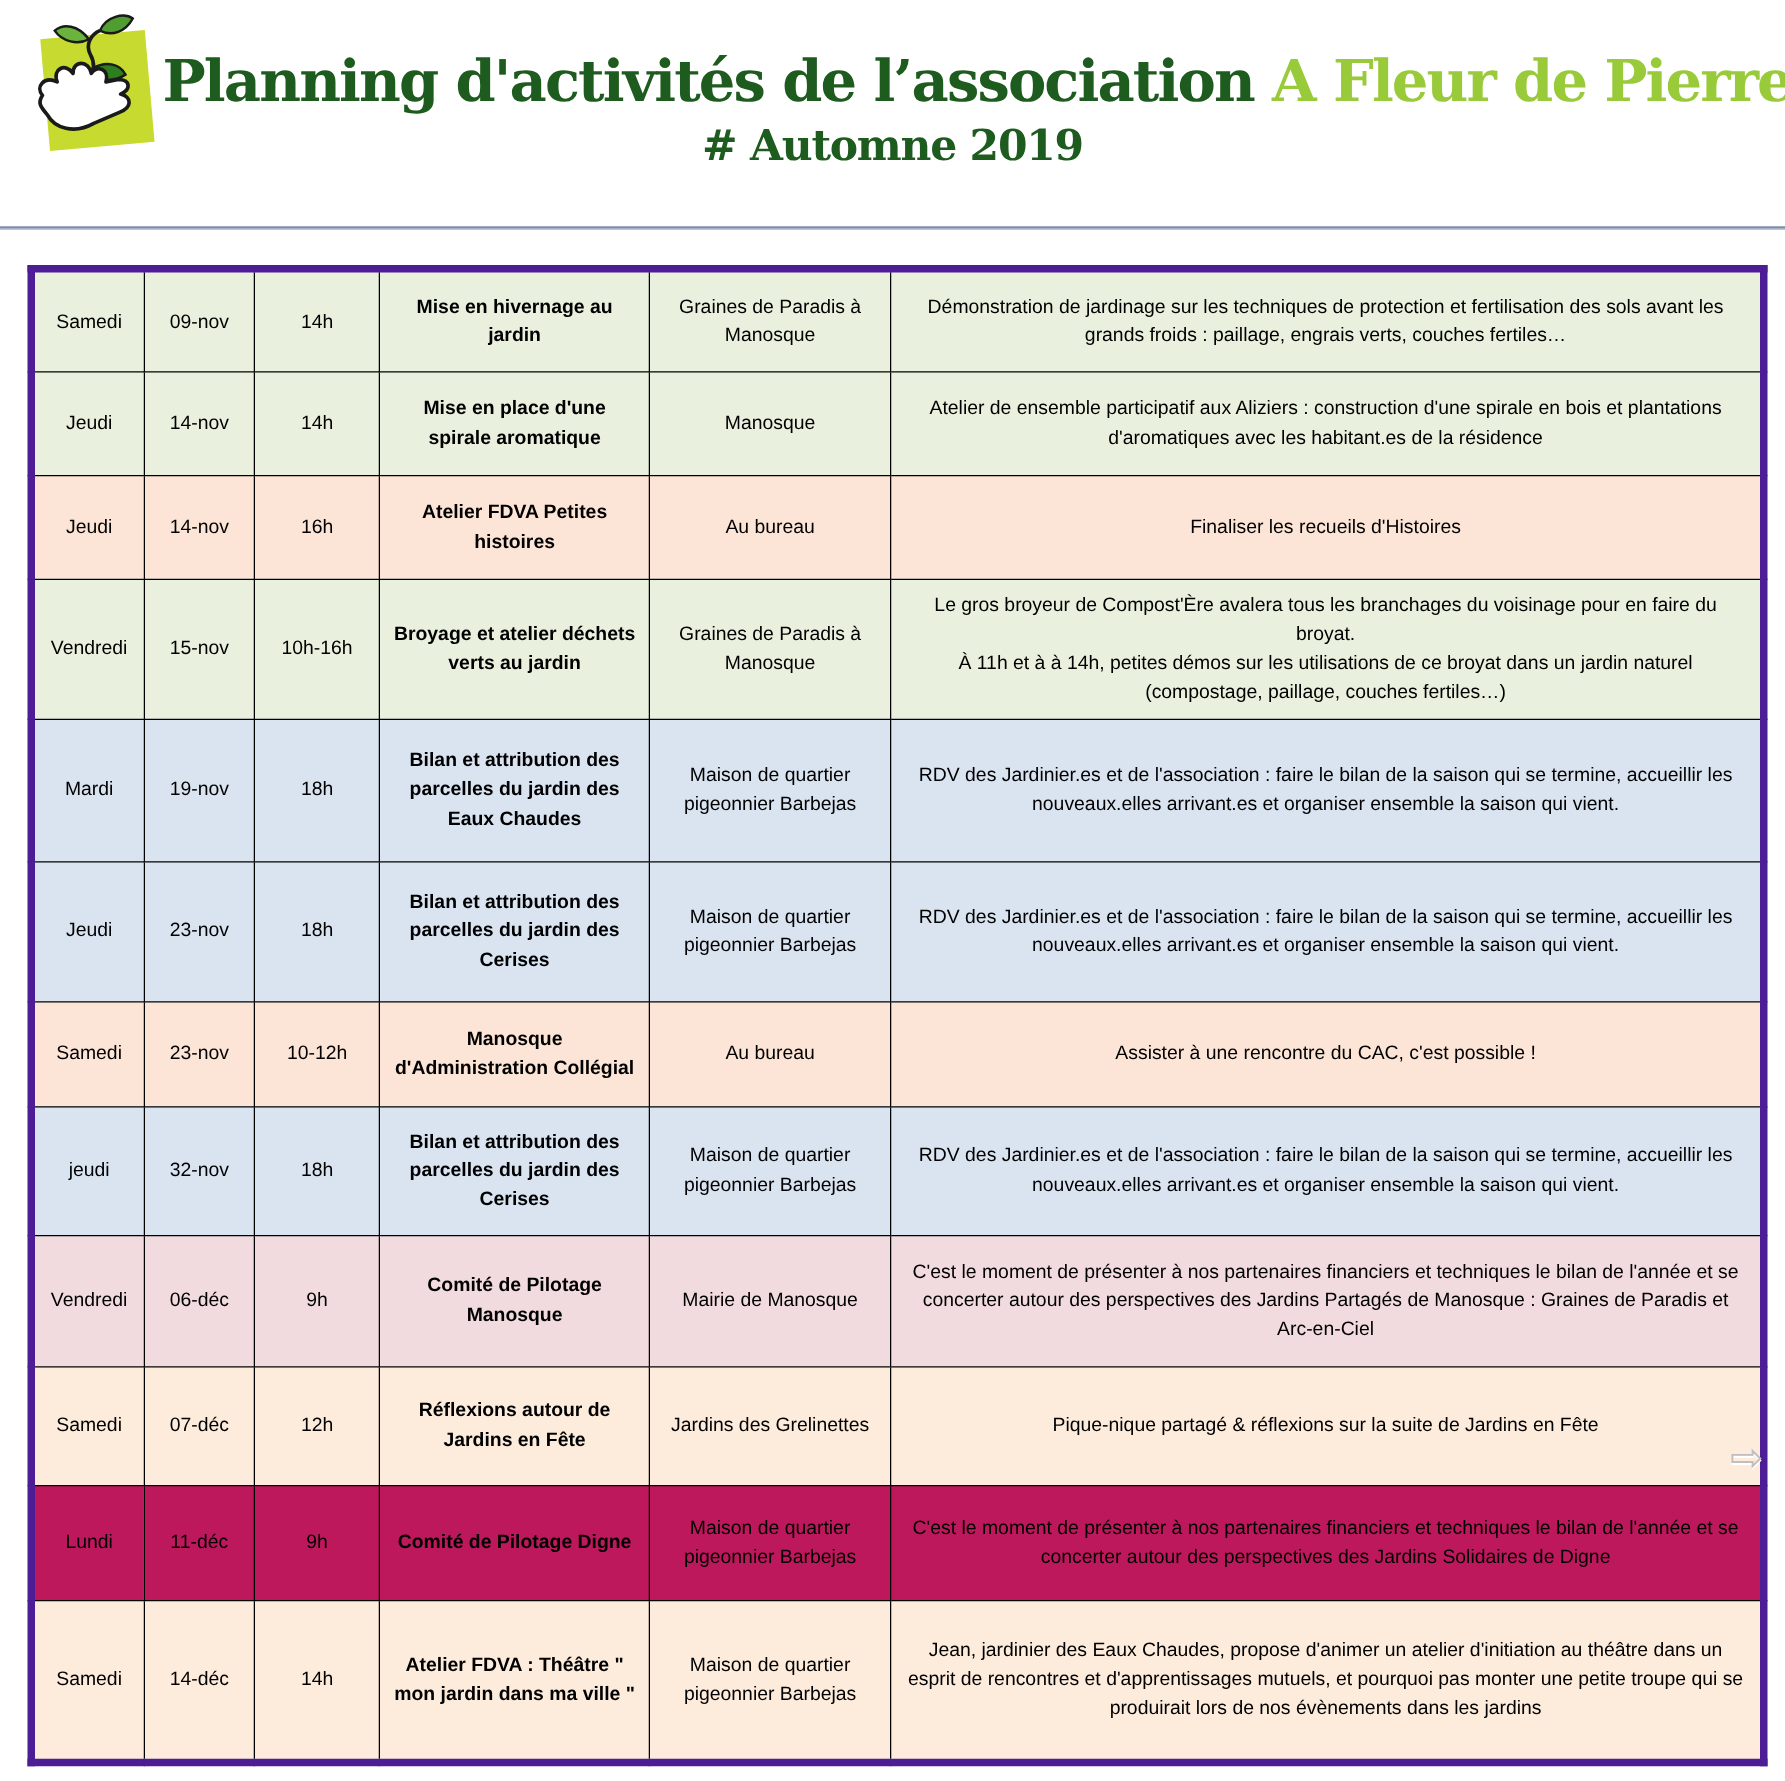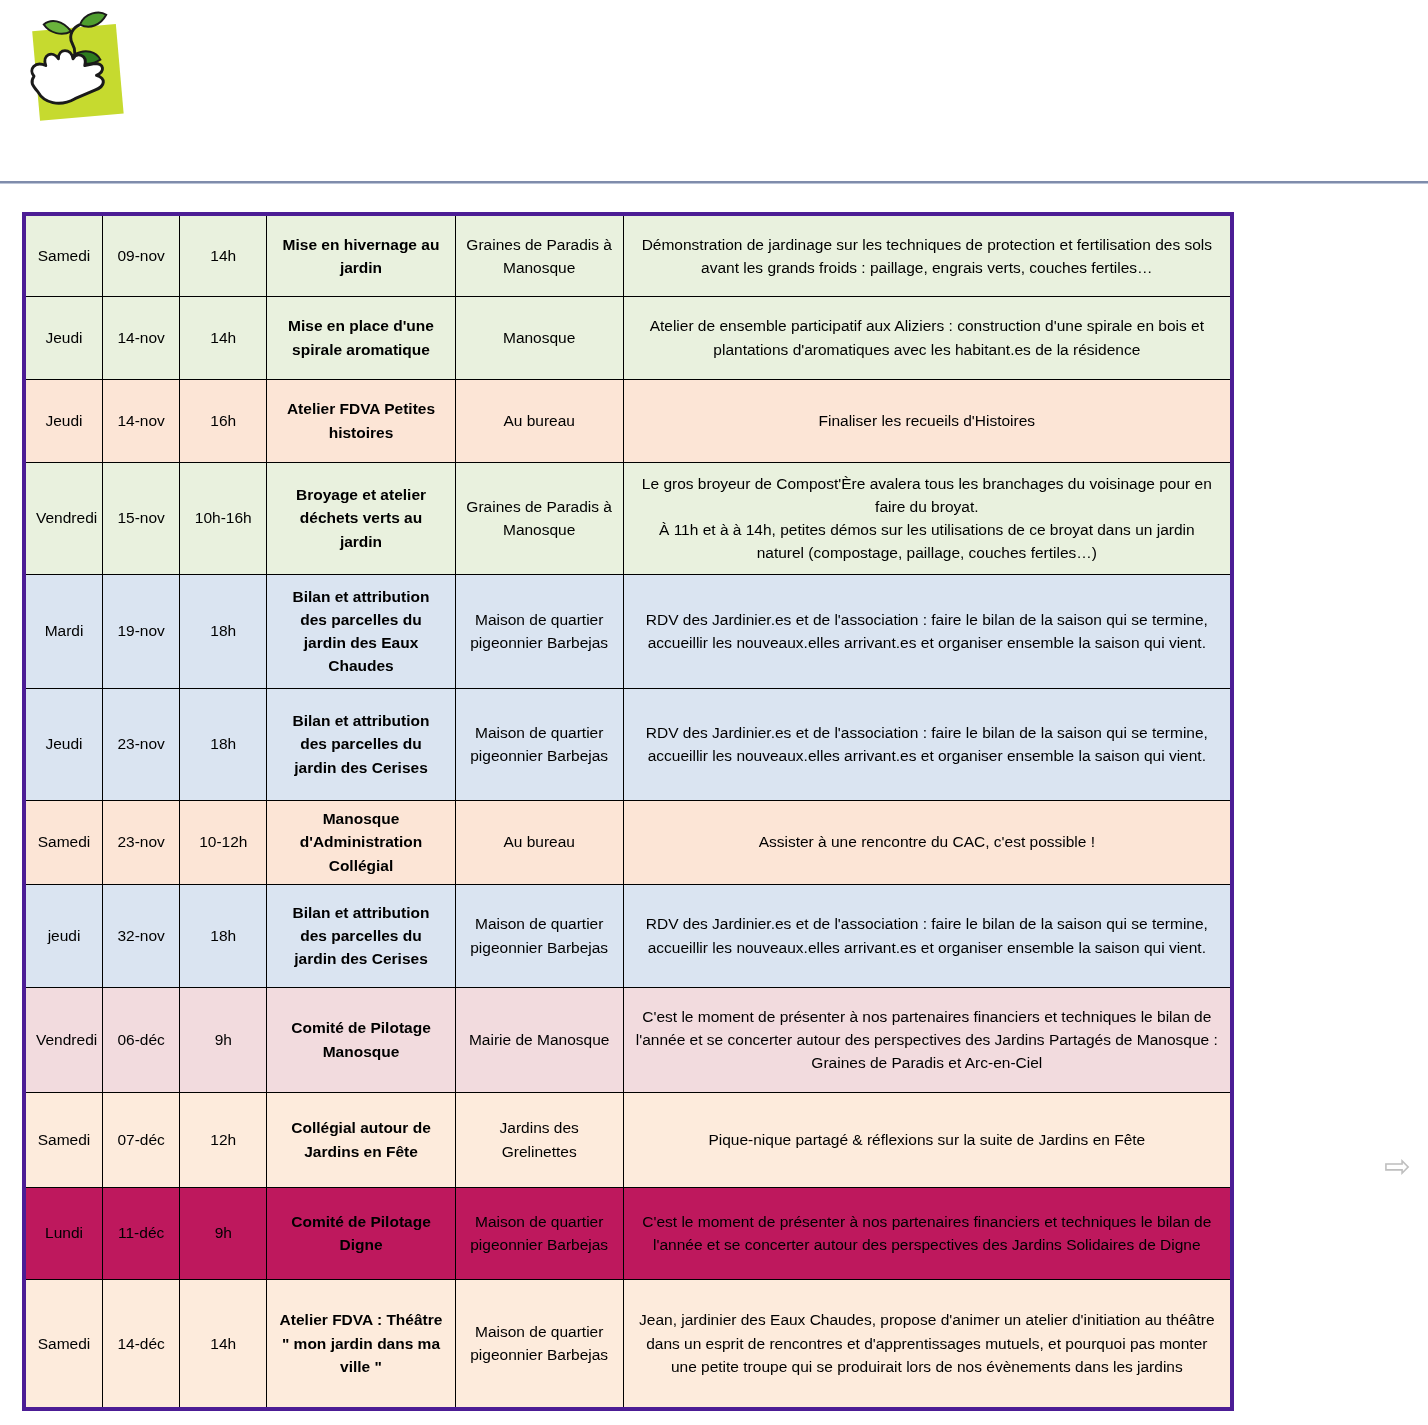--- a/index.html
+++ b/index.html
@@ -42,23 +42,23 @@
     width:100%;
     height:2px;
     border-top:2px solid #7f8cab;
     border-bottom:1px solid #bcc5d8;
   }
 
   
   table.planning {
     border-collapse:collapse;
     table-layout:fixed;
-    width:1212px;
+    width:1392px;
     margin:28px 0 0 22px;
-    border:4px solid #4c1d95;
+    border:6px solid #4c1d95;
   }
   table.planning td {
     border:1px solid #000;
     text-align:center;
     vertical-align:middle;
     font-size:15.5px;
     line-height:1.5;
     padding:4px 10px;
   }
   td.col-title { font-weight:bold; }
@@ -88,20 +88,24 @@
   <div class="logo">
     <svg viewBox="0 0 120 125" width="118" height="122" aria-hidden="true">
       <rect x="20" y="22" width="86" height="92" fill="#c6da2f" transform="rotate(-5 63 68)"></rect>
       <path d="M58 80 C50 62 66 54 57 38 C53 30 58 22 65 19" fill="none" stroke="#1a1a1a" stroke-width="3"></path>
       <path d="M65 19 C70 7 85 4 92 9 C86 20 75 24 65 19 Z" fill="#4f9e2f" stroke="#1a1a1a" stroke-width="2"></path>
       <path d="M56 26 C47 14 35 13 28 19 C34 28 47 31 56 26 Z" fill="#6ab33c" stroke="#1a1a1a" stroke-width="2"></path>
       <path d="M59 50 C71 43 82 47 86 55 C75 62 63 60 59 50 Z" fill="#2e7d1f" stroke="#1a1a1a" stroke-width="2"></path>
       <path d="M18 72 C12 65 19 56 30 61 C26 50 37 45 43 54 C43 43 56 43 58 54 C62 47 73 50 70 61 L80 59 C90 59 91 67 82 71 C92 74 91 82 81 86 L60 95 C44 104 28 99 22 88 C16 81 14 78 18 72 Z" fill="#ffffff" stroke="#1a1a1a" stroke-width="3" stroke-linejoin="round"></path>
     </svg>
   </div>
+  <div class="titles">
+    <h1><span class="t-dark">Planning d'activités de l’association </span><span class="t-accent">A Fleur de Pierre</span></h1>
+    <h2># Automne 2019</h2>
+  </div>
 </div>
 
 <div class="divider"></div>
 
 <table class="planning">
   <colgroup>
     <col style="width:6.5%">
       <col style="width:6.4%">
       <col style="width:7.2%">
     <col style="width:15.6%">
@@ -179,21 +183,21 @@
         <td class="col-date">06-déc</td>
         <td class="col-time">9h</td>
         <td class="col-title">Comité de Pilotage Manosque</td>
         <td class="col-location">Mairie de Manosque</td>
         <td class="col-description">C'est le moment de présenter à nos partenaires financiers et techniques le bilan de l'année et se concerter autour des perspectives des Jardins Partagés de Manosque : Graines de Paradis et Arc-en-Ciel</td>
       </tr>
       <tr class="r10" style="background: rgb(253, 235, 220);">
         <td class="col-day">Samedi</td>
         <td class="col-date">07-déc</td>
         <td class="col-time">12h</td>
-        <td class="col-title">Collégial autour de Jardins en Fête</td>
+        <td class="col-title">Réflexions autour de Jardins en Fête</td>
         <td class="col-location">Jardins des Grelinettes</td>
         <td class="col-description">Pique-nique partagé &amp; réflexions sur la suite de Jardins en Fête</td>
       </tr>
       <tr class="r11" style="background: #be185d;">
         <td class="col-day">Lundi</td>
         <td class="col-date">11-déc</td>
         <td class="col-time">9h</td>
         <td class="col-title">Comité de Pilotage Digne</td>
         <td class="col-location">Maison de quartier pigeonnier Barbejas</td>
         <td class="col-description">C'est le moment de présenter à nos partenaires financiers et techniques le bilan de l'année et se concerter autour des perspectives des Jardins Solidaires de Digne</td>

